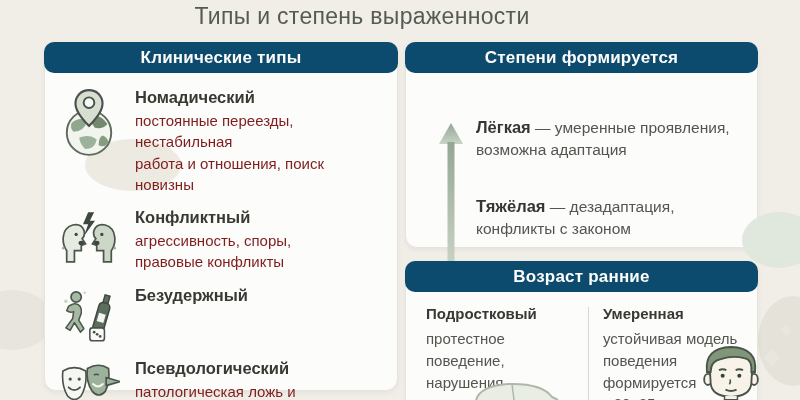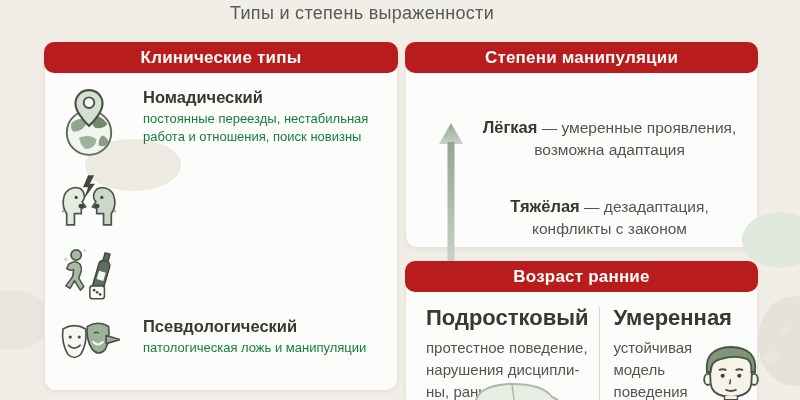--- a/index.html
+++ b/index.html
@@ -12,61 +12,61 @@
   
   .blob{position:absolute; border-radius:50%; pointer-events:none;}
   .blob-1{left:-28px; top:290px; width:80px; height:60px; background:#e8e5de;}
   .blob-2{left:758px; top:296px; width:70px; height:90px; background:#e5e2da;}
   .blob-3{left:742px; top:212px; width:74px; height:56px; background:#e0e7dd; z-index:5;}
   .diamond{position:absolute; width:12px; height:12px; background:#e9e6de; transform:rotate(45deg); z-index:6;}
   .d1{left:766px; top:352px;} .d2{left:782px; top:326px; width:8px; height:8px;}
 
   .page-title{
     position:absolute; left:0; top:3px; width:724px; text-align:center;
-    font-size:18px; letter-spacing:.3px; color:#555a54;
+    font-size:23px; letter-spacing:.3px; color:#555a54;
   }
 
   .panel{
     position:absolute; background:#fcfcfa;
     border:1px solid #e7e4dc; border-radius:12px;
     box-shadow:0 2px 5px rgba(100,100,85,.08);
     box-sizing:border-box;
   }
   .panel-clinical{left:44px;  top:42px;  width:354px; height:349px;}
   .panel-severity{left:405px; top:42px;  width:353px; height:206px;}
   .panel-age     {left:405px; top:261px; width:353px; height:165px;}
 
   .panel-header{
     height:31px; line-height:31px; margin:-1px -1px 0 -1px;
-    background:#b91c1c; border-radius:10px;
+    background:#0c4a6e; border-radius:10px;
     color:#fdfdfb; font-weight:bold; font-size:17px; text-align:center;
     letter-spacing:.2px;
   }
 
   
   .clinical-items{padding:13px 14px 0 13px; display:flex; flex-direction:column; gap:11px; position:relative; z-index:2;}
-  .c-item{display:flex; align-items:flex-start; gap:23px;}
+  .c-item{display:flex; align-items:flex-start; gap:15px;}
   .c-icon{flex:0 0 62px; display:flex; justify-content:center;}
   .c-name{font-size:16.5px; font-weight:bold; color:#363a32; margin:2px 0 3px 0;}
-  .c-desc{font-size:13px; line-height:1.42; color:#15803d; white-space:pre-line;}
+  .c-desc{font-size:15px; line-height:1.42; color:#7f1d1d; white-space:pre-line;}
   .cloud-behind{position:absolute; left:40px; top:96px; width:96px; height:52px; background:#edeae1; border-radius:50%; z-index:1;}
 
   
   .sev-body{position:relative; padding:21px 14px 0 70px;}
   .sev-arrow{position:absolute; left:32px; top:50px;}
-  .sev-item{white-space:pre-line; font-size:15.5px; line-height:1.4; color:#53564f; margin-bottom:13px;text-align:center;}
+  .sev-item{white-space:pre-line; font-size:15.5px; line-height:1.4; color:#53564f; margin-bottom:13px;}
   .sev-name{font-weight:bold; font-size:16.5px; color:#343830;}
 
   
   .age-body{display:flex; padding:13px 10px 0 20px;}
   .age-col{box-sizing:border-box;}
   .age-col-teen{flex:0 0 152px;}
   .age-divider{flex:0 0 1px; background:#d9d6ce; margin:2px 14px 0 10px; height:118px;}
   .age-col-adult{flex:1;}
-  .age-name{font-size:22px; font-weight:bold; color:#363a32; margin-bottom:6px;}
+  .age-name{font-size:15px; font-weight:bold; color:#363a32; margin-bottom:6px;}
   .age-desc{font-size:15px; line-height:1.45; color:#53564f; white-space:pre-line;}
 
   .man{position:absolute; left:694px; top:344px; z-index:7;}
   .cap{position:absolute; left:468px; top:382px; z-index:7;}
 </style>
 </head>
 <body>
 
 <div class="stage">
 
@@ -110,20 +110,25 @@
             <circle cx="20" cy="28" r="1.9" fill="#3f473f"></circle>
             <ellipse cx="26" cy="38" rx="3.2" ry="2.6" fill="#3f473f"></ellipse>
             <g transform="translate(70,0) scale(-1,1)">
               <path d="M9 60 L9 47 Q4 40 5 31 Q6 20 16 17 Q26 15 29 23 Q31 29 27 33 L31 39 L26 41 L26 47 L18 47 L18 60 Z" fill="#ccd7c7" stroke="#4c554c" stroke-width="2"></path>
               <circle cx="20" cy="28" r="1.9" fill="#3f473f"></circle>
               <ellipse cx="26" cy="38" rx="3.2" ry="2.6" fill="#3f473f"></ellipse>
             </g>
             <circle cx="5" cy="44" r="1.5" fill="#9db29a"></circle>
             <circle cx="65" cy="44" r="1.5" fill="#9db29a"></circle>
           </svg>
+        </span>
+        <span>
+          <div class="c-name">Конфликтный</div>
+          <div class="c-desc">агрессивность, споры,
+правовые конфликты</div>
         </span>
       </div>
 
       <div class="c-item">
         <span class="c-icon">
           <svg width="60" height="62" viewBox="0 0 70 64">
             <circle cx="20" cy="11" r="6" fill="#a6b9a2" stroke="#4d564d" stroke-width="2"></circle>
             <path d="M19 19 Q27 20 26 30 L23 38 L29 48 L25 52 L18 41 L13 50 L8 47 L16 36 L17 28 Q13 30 9 27 L11 22 Q17 18 19 19Z" fill="#a6b9a2" stroke="#4d564d" stroke-width="1.8" stroke-linejoin="round"></path>
             <g transform="rotate(16 48 36)">
               <rect x="46" y="8" width="6" height="12" fill="#5c6f5f" stroke="#3f473f" stroke-width="1.6"></rect>
@@ -132,20 +137,21 @@
             </g>
             <rect x="36" y="47" width="17" height="15" rx="3" fill="#fafaf6" stroke="#49524a" stroke-width="1.8"></rect>
             <circle cx="41" cy="52" r="1.6" fill="#49524a"></circle>
             <circle cx="48" cy="57" r="1.6" fill="#49524a"></circle>
             <circle cx="44.5" cy="54.5" r="1.6" fill="#49524a"></circle>
             <circle cx="8" cy="16" r="2" fill="#c9d3c6"></circle>
             <circle cx="30" cy="6" r="1.5" fill="#c9d3c6"></circle>
           </svg>
         </span>
         <span>
+          <div class="c-name">Безудержный</div>
         </span>
       </div>
 
       <div class="c-item">
         <span class="c-icon">
           <svg width="62" height="54" viewBox="0 0 76 56">
             <path d="M6 12 Q20 4 34 12 Q36 30 28 43 Q20 51 12 43 Q4 30 6 12Z" fill="#f6f7f2" stroke="#4a534a" stroke-width="2"></path>
             <circle cx="15" cy="22" r="2" fill="#4a534a"></circle>
             <circle cx="26" cy="22" r="2" fill="#4a534a"></circle>
             <path d="M13 32 Q20 39 27 32" stroke="#4a534a" fill="none" stroke-width="2.2" stroke-linecap="round"></path>
@@ -158,21 +164,21 @@
         <span>
           <div class="c-name">Псевдологический</div>
           <div class="c-desc">патологическая ложь и манипуляции</div>
         </span>
       </div>
 
     </div>
   </div>
 
   <div class="panel panel-severity">
-    <div class="panel-header">Степени манипуляции</div>
+    <div class="panel-header">Степени формируется</div>
     <div class="sev-body">
       <span class="sev-arrow">
         <svg width="26" height="142" viewBox="0 0 26 142">
           <defs>
             <linearGradient id="ag" x1="0" y1="0" x2="0" y2="1">
               <stop offset="0" stop-color="#93a694"></stop>
               <stop offset="1" stop-color="#c9d3c6"></stop>
             </linearGradient>
           </defs>
           <polygon points="13,0 25,21 1,21" fill="url(#ag)"></polygon>

